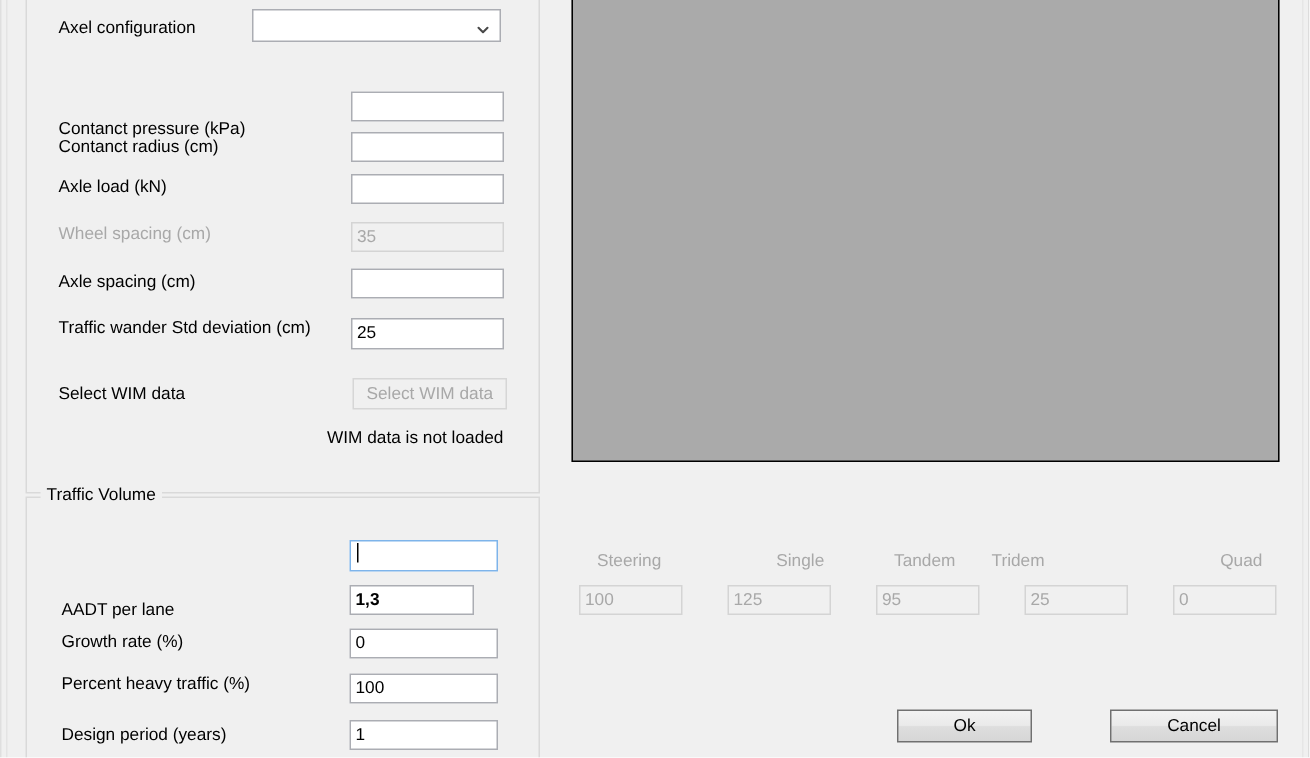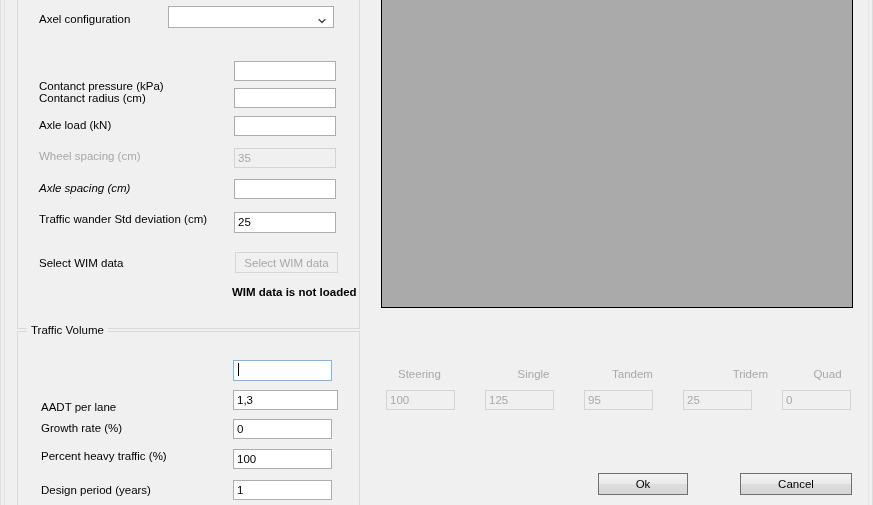--- a/index.html
+++ b/index.html
@@ -195,61 +195,61 @@
 
   <div class="lbl" style="left:39px; top:92px;">Contanct radius (cm)</div>
   <div class="tbox" style="left:234px; top:88px; width:102px; height:20px;"></div>
 
   <div class="lbl" style="left:39px; top:119px;">Axle load (kN)</div>
   <div class="tbox" style="left:234px; top:116px; width:102px; height:20px;"></div>
 
   <div class="lbl disabled" style="left:39px; top:150px;">Wheel spacing (cm)</div>
   <div class="tbox disabled" style="left:234px; top:148px; width:102px; height:20px;">35</div>
 
-  <div class="lbl" style="left:39px; top:182px;font-style:italic;">Axle spacing (cm)</div>
+  <div class="lbl" style="left:39px; top:182px;">Axle spacing (cm)</div>
   <div class="tbox" style="left:234px; top:179px; width:102px; height:20px;"></div>
 
   <div class="lbl" style="left:39px; top:213px;">Traffic wander Std deviation (cm)</div>
   <div class="tbox" style="left:234px; top:212px; width:102px; height:21px;">25</div>
 
   <div class="lbl" style="left:39px; top:257px;">Select WIM data</div>
   <div class="btn disabled" style="left:235px; top:252px; width:103px; height:21px;">Select WIM data</div>
-  <div class="status-text" style="left:232px; top:286px;font-weight:bold;">WIM data is not loaded</div>
+  <div class="status-text" style="left:218px; top:286px;">WIM data is not loaded</div>
 
   <div class="groupbox" style="left:17px; top:331px; width:343px; height:190px;">
     <span class="gb-title">Traffic Volume</span>
   </div>
 
   <div class="lbl" style="left:41px; top:361px;margin-top:40px;">AADT per lane</div>
   <div class="tbox focused" style="left:233px; top:360px; width:99px; height:21px;"><span class="caret"></span></div>
 
-  <div class="tbox" style="left:233px; top:390px; width:105px; height:20px;">1,3</div>
+  <div class="tbox" style="left:233px; top:390px; width:83px; height:20px;font-weight:bold;">1,3</div>
 
   <div class="lbl" style="left:41px; top:422px;">Growth rate (%)</div>
   <div class="tbox" style="left:233px; top:419px; width:99px; height:20px;">0</div>
 
   <div class="lbl" style="left:41px; top:450px;">Percent heavy traffic (%)</div>
   <div class="tbox" style="left:233px; top:449px; width:99px; height:20px;">100</div>
 
   <div class="lbl" style="left:41px; top:484px;">Design period (years)</div>
   <div class="tbox" style="left:233px; top:480px; width:99px; height:20px;">1</div>
 
   <div class="imgpanel" style="left:381px; top:-8px; width:472px; height:316px;"></div>
 
 
   <div class="lbl disabled" style="left:398px; top:368px; width:73px; text-align:left;">Steering</div>
   <div class="tbox disabled" style="left:386px; top:390px; width:69px; height:20px;">100</div>
 
   <div class="lbl disabled" style="left:497px; top:368px; width:73px; text-align:center;">Single</div>
   <div class="tbox disabled" style="left:485px; top:390px; width:69px; height:20px;">125</div>
 
-  <div class="lbl disabled" style="left:596px; top:368px; width:73px; text-align:center;">Tandem</div>
+  <div class="lbl disabled" style="left:596px; top:368px; width:73px; text-align:left;">Tandem</div>
   <div class="tbox disabled" style="left:584px; top:390px; width:69px; height:20px;">95</div>
 
-  <div class="lbl disabled" style="left:695px; top:368px; width:73px; text-align:right;">Tridem</div>
+  <div class="lbl disabled" style="left:661px; top:368px; width:73px; text-align:left;">Tridem</div>
   <div class="tbox disabled" style="left:683px; top:390px; width:69px; height:20px;">25</div>
 
   <div class="lbl disabled" style="left:791px; top:368px; width:73px; text-align:center;">Quad</div>
   <div class="tbox disabled" style="left:782px; top:390px; width:69px; height:20px;">0</div>
 
   <div class="btn" style="left:598px; top:473px; width:90px; height:22px;">Ok</div>
   <div class="btn" style="left:740px; top:473px; width:112px; height:22px;">Cancel</div>
 
 </div>
 

